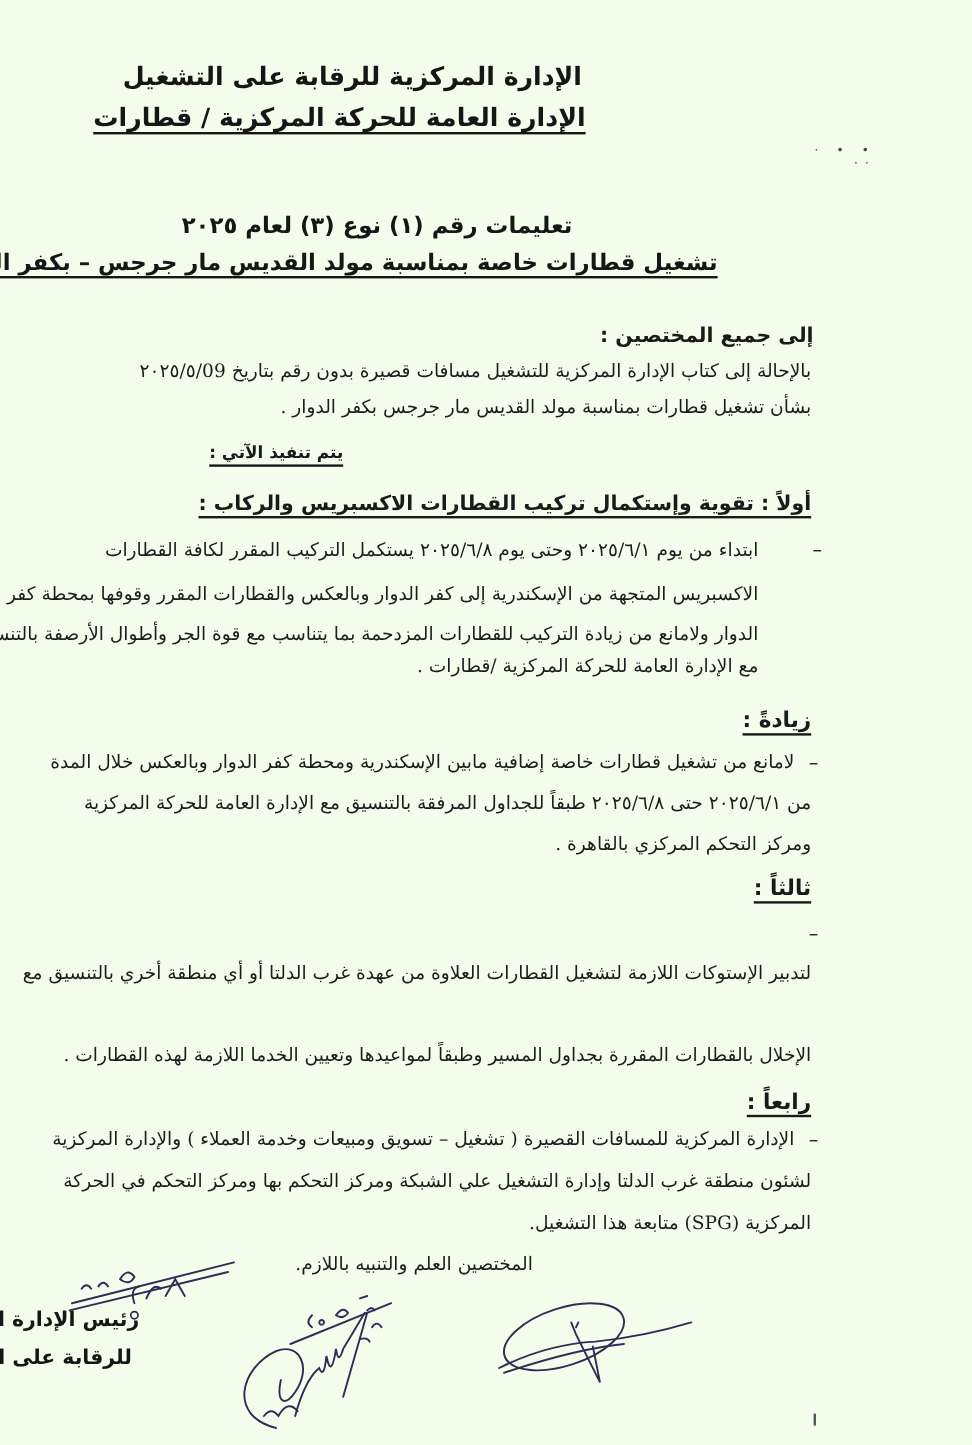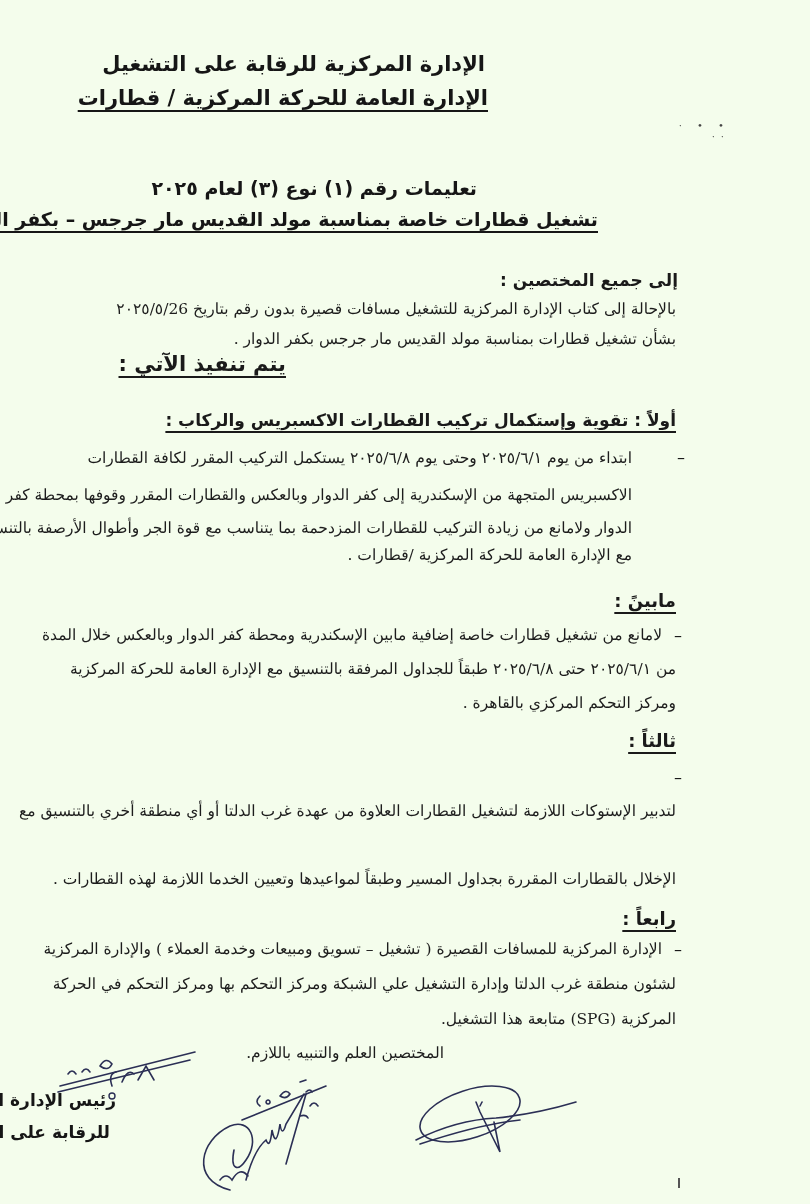--- a/index.html
+++ b/index.html
@@ -64,33 +64,33 @@
 <div class="page">
 
   <div class="abs hdr" style="right:245px; top:52px; font-size:21px;">الإدارة المركزية للرقابة على التشغيل</div>
   <div class="abs hdr u" style="right:242px; top:86px; font-size:21px;">الإدارة العامة للحركة المركزية / قطارات</div>
   <div class="dots">• • · ··</div>
 
   <div class="abs hdr" style="right:253px; top:177px; font-size:19px;">تعليمات رقم (١) نوع (٣) لعام ٢٠٢٥</div>
   <div class="abs hdr u" style="right:132px; top:208px; font-size:19px;">تشغيل قطارات خاصة بمناسبة مولد القديس مار جرجس – بكفر الدوار</div>
 
   <div class="abs sec-head" style="right:52px; top:270px; font-size:17px;">إلى جميع المختصين :</div>
-  <div class="abs body-text" style="right:54px; top:300px;">بالإحالة إلى كتاب الإدارة المركزية للتشغيل مسافات قصيرة  بدون رقم بتاريخ ٢٠٢٥/٥/26</div>
+  <div class="abs body-text" style="right:54px; top:300px;">بالإحالة إلى كتاب الإدارة المركزية للتشغيل مسافات قصيرة  بدون رقم بتاريخ ٢٠٢٥/٥/09</div>
   <div class="abs body-text" style="right:54px; top:330px;">بشأن تشغيل قطارات بمناسبة مولد القديس مار جرجس بكفر الدوار .</div>
 
-  <div class="abs sec-head u" style="right:444px; top:352px; font-size:21px;">يتم تنفيذ الآتي :</div>
+  <div class="abs sec-head u" style="right:444px; top:370px; font-size:14px;">يتم تنفيذ الآتي :</div>
 
   <div class="abs sec-head u" style="right:54px; top:410px; font-size:17px;">أولاً : تقوية وإستكمال تركيب القطارات الاكسبريس والركاب :</div>
   <div class="abs dash" style="right:45px; top:448px;">–</div>
   <div class="abs body-text" style="right:98px; top:449px;">ابتداء من يوم ٢٠٢٥/٦/١ وحتى يوم ٢٠٢٥/٦/٨ يستكمل التركيب المقرر لكافة القطارات</div>
   <div class="abs body-text" style="right:98px; top:486px;">الاكسبريس المتجهة من الإسكندرية إلى كفر الدوار وبالعكس والقطارات المقرر وقوفها بمحطة كفر</div>
   <div class="abs body-text" style="right:98px; top:519px;">الدوار ولامانع من زيادة التركيب للقطارات المزدحمة بما يتناسب مع قوة الجر وأطوال الأرصفة بالتنسيق</div>
   <div class="abs body-text" style="right:98px; top:546px;">مع الإدارة العامة للحركة  المركزية /قطارات .</div>
 
-  <div class="abs sec-head u" style="right:54px; top:590px;">مابينً :</div>
+  <div class="abs sec-head u" style="right:54px; top:590px;">زيادةً :</div>
   <div class="abs dash" style="right:48px; top:626px;">–</div>
   <div class="abs body-text" style="right:68px; top:626px;">لامانع من تشغيل قطارات خاصة إضافية مابين الإسكندرية ومحطة كفر الدوار وبالعكس خلال المدة</div>
   <div class="abs body-text" style="right:54px; top:660px;">من ٢٠٢٥/٦/١ حتى ٢٠٢٥/٦/٨ طبقاً للجداول المرفقة بالتنسيق مع الإدارة العامة للحركة المركزية</div>
   <div class="abs body-text" style="right:54px; top:694px;">ومركز التحكم المركزي بالقاهرة .</div>
 
   <div class="abs sec-head u" style="right:54px; top:730px;">ثالثاً :</div>
   <div class="abs dash" style="right:48px; top:768px;">–</div>
   <div class="abs body-text" style="right:54px; top:802px;">لتدبير الإستوكات اللازمة لتشغيل القطارات العلاوة  من عهدة غرب الدلتا أو أي منطقة أخري بالتنسيق مع</div>
   <div class="abs body-text" style="right:54px; top:870px;">الإخلال بالقطارات المقررة بجداول المسير وطبقاً لمواعيدها وتعيين الخدما اللازمة لهذه القطارات .</div>
 

